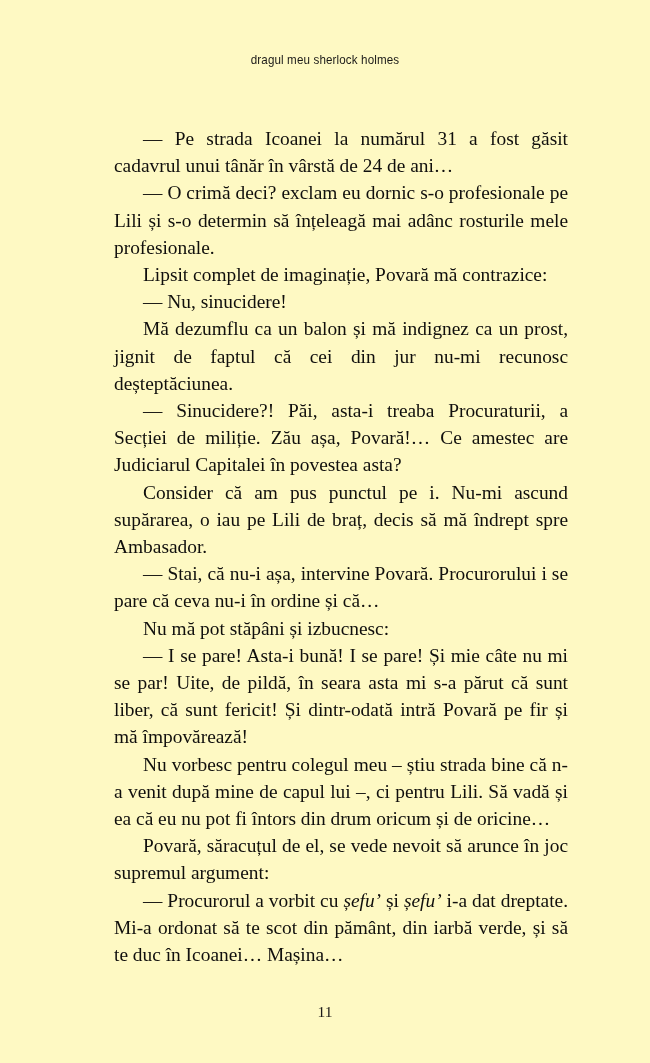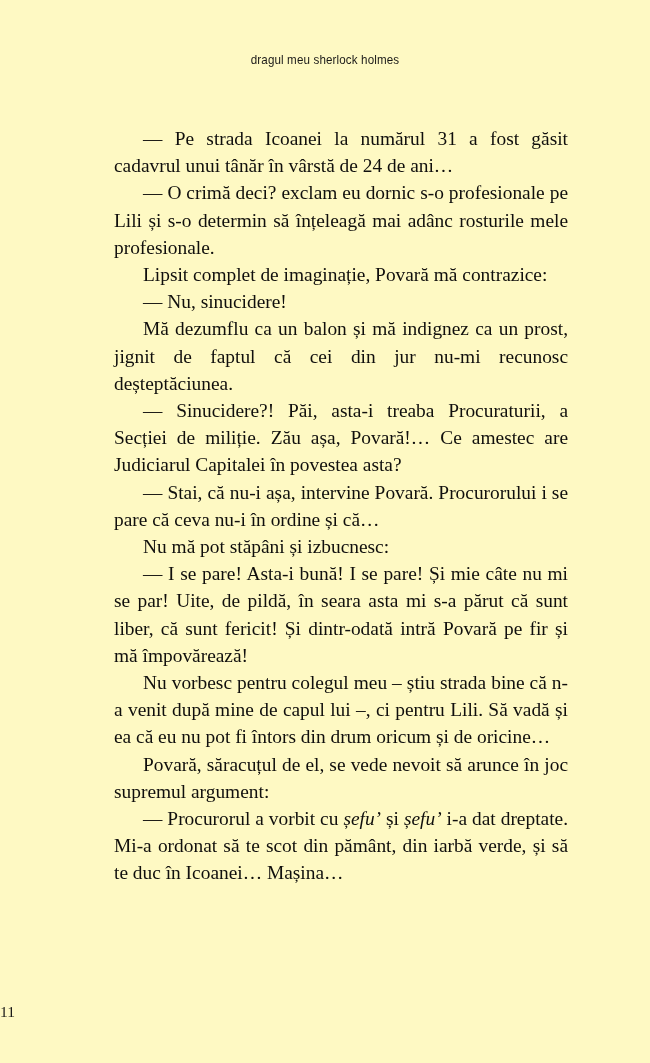--- a/index.html
+++ b/index.html
@@ -73,41 +73,42 @@
   em.ital {
     font-style: italic;
   }
 
   
   .folio {
     position: absolute;
     left: 0;
     top: 1003px;
     width: 650px;
-    text-align: left;
+    text-align: center;
     font-family: "Liberation Serif", "DejaVu Serif", serif;
     font-size: 15.5px;
     color: #1b1a18;
   }
 </style>
 </head>
 <body>
 
 <div class="page">
 
   <div class="running-head">dragul meu sherlock holmes</div>
 
   <div class="text-block">
 
     <p class="para">— Pe strada Icoanei la numărul 31 a fost găsit cadavrul unui tânăr în vârstă de 24 de ani…</p>
     <p class="para">— O crimă deci? exclam eu dornic s-o profesionale pe Lili și s-o determin să înțeleagă mai adânc rosturile mele profesionale.</p>
     <p class="para">Lipsit complet de imaginație, Povară mă contrazice:</p>
     <p class="para">— Nu, sinucidere!</p>
     <p class="para">Mă dezumflu ca un balon și mă indignez ca un prost, jignit de faptul că cei din jur nu-mi recunosc deșteptăciunea.</p>
     <p class="para">— Sinucidere?! Păi, asta-i treaba Procuraturii, a Secției de miliție. Zău așa, Povară!… Ce amestec are Judiciarul Capitalei în povestea asta?</p>
+    <p class="para">Consider că am pus punctul pe i. Nu-mi ascund supărarea, o iau pe Lili de braț, decis să mă îndrept spre Ambasador.</p>
     <p class="para">— Stai, că nu-i așa, intervine Povară. Procurorului i se pare că ceva nu-i în ordine și că…</p>
     <p class="para">Nu mă pot stăpâni și izbucnesc:</p>
     <p class="para">— I se pare! Asta-i bună! I se pare! Și mie câte nu mi se par! Uite, de pildă, în seara asta mi s-a părut că sunt liber, că sunt fericit! Și dintr-odată intră Povară pe fir și mă împovărează!</p>
     <p class="para">Nu vorbesc pentru colegul meu – știu strada bine că n-a venit după mine de capul lui –, ci pentru Lili. Să vadă și ea că eu nu pot fi întors din drum oricum și de oricine…</p>
     <p class="para">Povară, săracuțul de el, se vede nevoit să arunce în joc supremul argument:</p>
     <p class="para">— Procurorul a vorbit cu <em class="ital">șefu’</em> și <em class="ital">șefu’</em> i-a dat dreptate. Mi-a ordonat să te scot din pământ, din iarbă verde, și să te duc în Icoanei… Mașina…</p>
 
   </div>
 
   <div class="folio">11</div>

